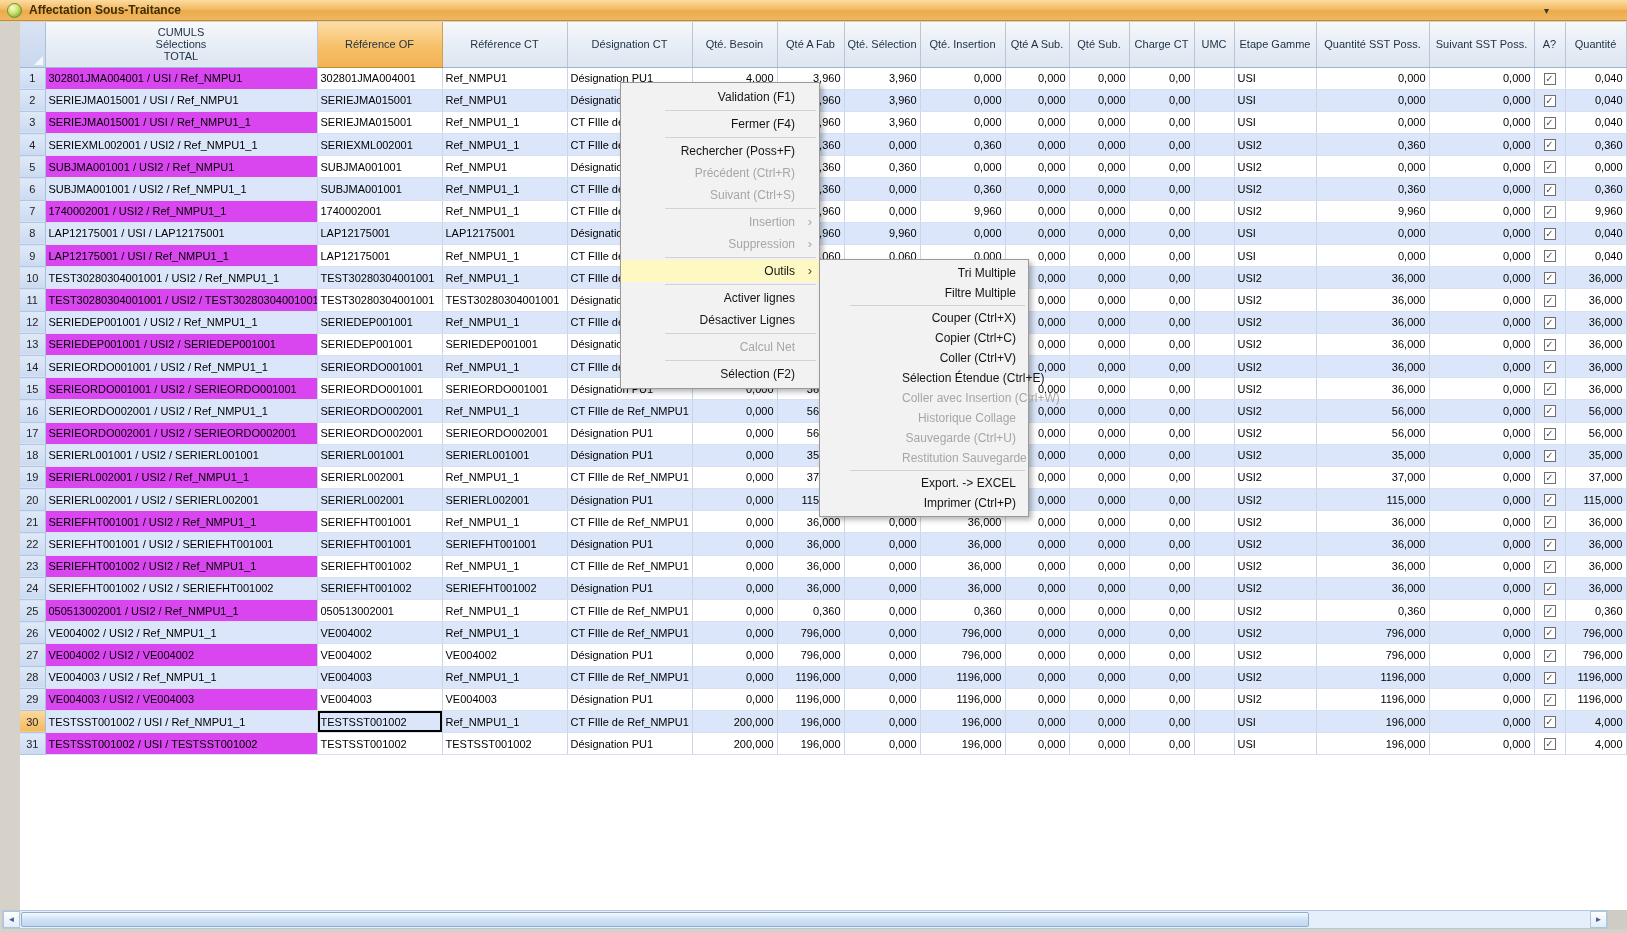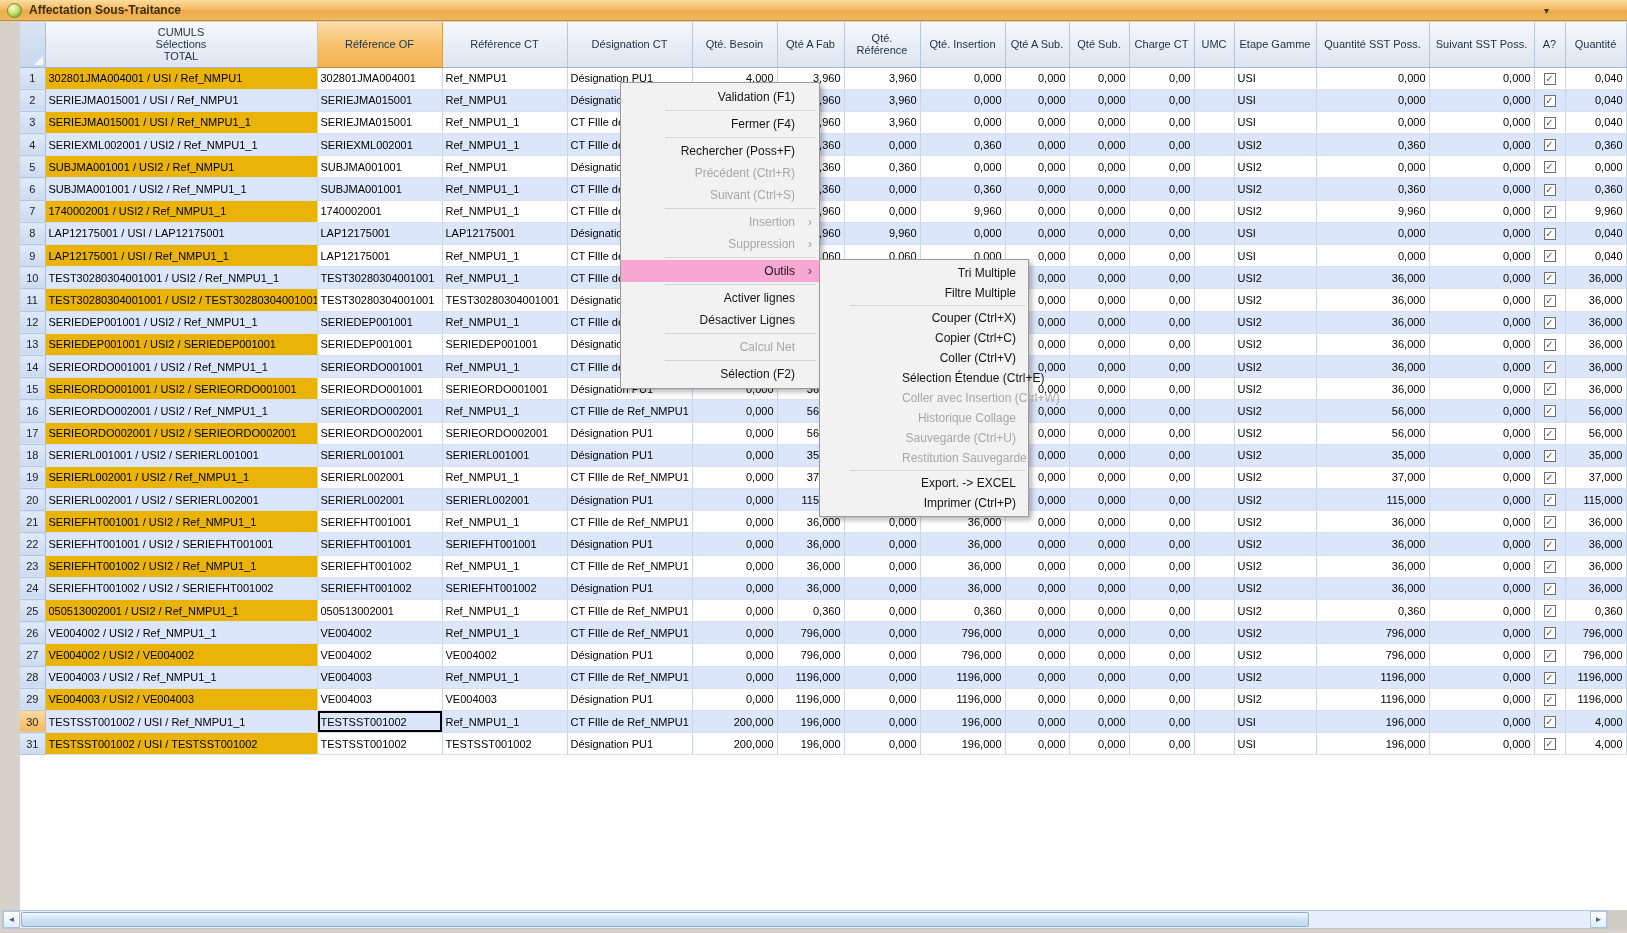--- a/index.html
+++ b/index.html
@@ -49,21 +49,21 @@
   th.corner::after{
     content:"";position:absolute;right:2px;bottom:2px;
     border-left:9px solid transparent;border-bottom:9px solid #f4f8fd;
   }
   td{
     height:22.2px;border-right:1px solid #c9d6e8;border-bottom:1px solid #d6e0ee;
     font-size:11px;color:#000;padding:0 3px;overflow:hidden;white-space:nowrap;
     background:#fff;
   }
   tr.blue td{background:#dbe6fa;}
-  tr:not(.blue) td.c0{background:#eab308;}
+  tr:not(.blue) td.c0{background:#d946ef;}
   td.rownum{
     background:linear-gradient(#dfe9f8,#cbdaf1);
     border-right:1px solid #a9bfdc;border-bottom:1px solid #b3c6e0;
     text-align:center;color:#222;padding:0;
   }
   tr.blue td.rownum{background:linear-gradient(#dfe9f8,#cbdaf1);}
   td.rownum.sel{background:linear-gradient(#fbd99e,#f3ba5e);}
   tr.blue td.rownum.sel{background:linear-gradient(#fbd99e,#f3ba5e);}
   td.num{text-align:right;}
   td.check{text-align:center;padding:0;}
@@ -79,21 +79,21 @@
     position:absolute;background:#f2f2f2;border:1px solid #9a9a9a;
     box-shadow:3px 3px 5px rgba(0,0,0,.28);padding:3px 0;z-index:10;text-align:right;
   }
   .mi{
     position:relative;font-size:12px;color:#141414;white-space:nowrap;
     padding-left:48px;padding-right:24px;
   }
   #context-menu .mi{height:22px;line-height:22px;}
   #outils-submenu .mi{height:20px;line-height:20px;padding-left:34px;padding-right:12px;margin-left:48px;}
   .mi.dis{color:#a6a6a6;}
-  .mi.hl{background:#f9a8d4;}
+  .mi.hl{background:#fef9c3;}
   .mi .arr{position:absolute;right:7px;top:0;font-size:13px;color:#474747;}
   .mi.dis .arr{color:#a6a6a6;}
   .msep{height:1px;background:#d2d2d2;margin:2px 3px 2px 44px;}
   #outils-submenu .msep{margin-left:30px;}
   
   .hscroll{
     position:absolute;left:2px;top:910px;width:1606px;height:19px;
     background:#e4effb;border:1px solid #b5c8dd;box-sizing:border-box;
   }
   .sbtn{
@@ -149,21 +149,21 @@
         <tr id="ghead">
           <th class="corner"></th>
           <th>CUMULS
 Sélections
 TOTAL</th>
           <th class="hl">Référence OF</th>
           <th>Référence CT</th>
           <th>Désignation CT</th>
           <th>Qté. Besoin</th>
           <th>Qté A Fab</th>
-          <th>Qté. Référence</th>
+          <th>Qté. Sélection</th>
           <th>Qté. Insertion</th>
           <th>Qté A Sub.</th>
           <th>Qté Sub.</th>
           <th>Charge CT</th>
           <th>UMC</th>
           <th>Etape Gamme</th>
           <th>Quantité SST Poss.</th>
           <th>Suivant SST Poss.</th>
           <th>A?</th>
           <th>Quantité</th>

